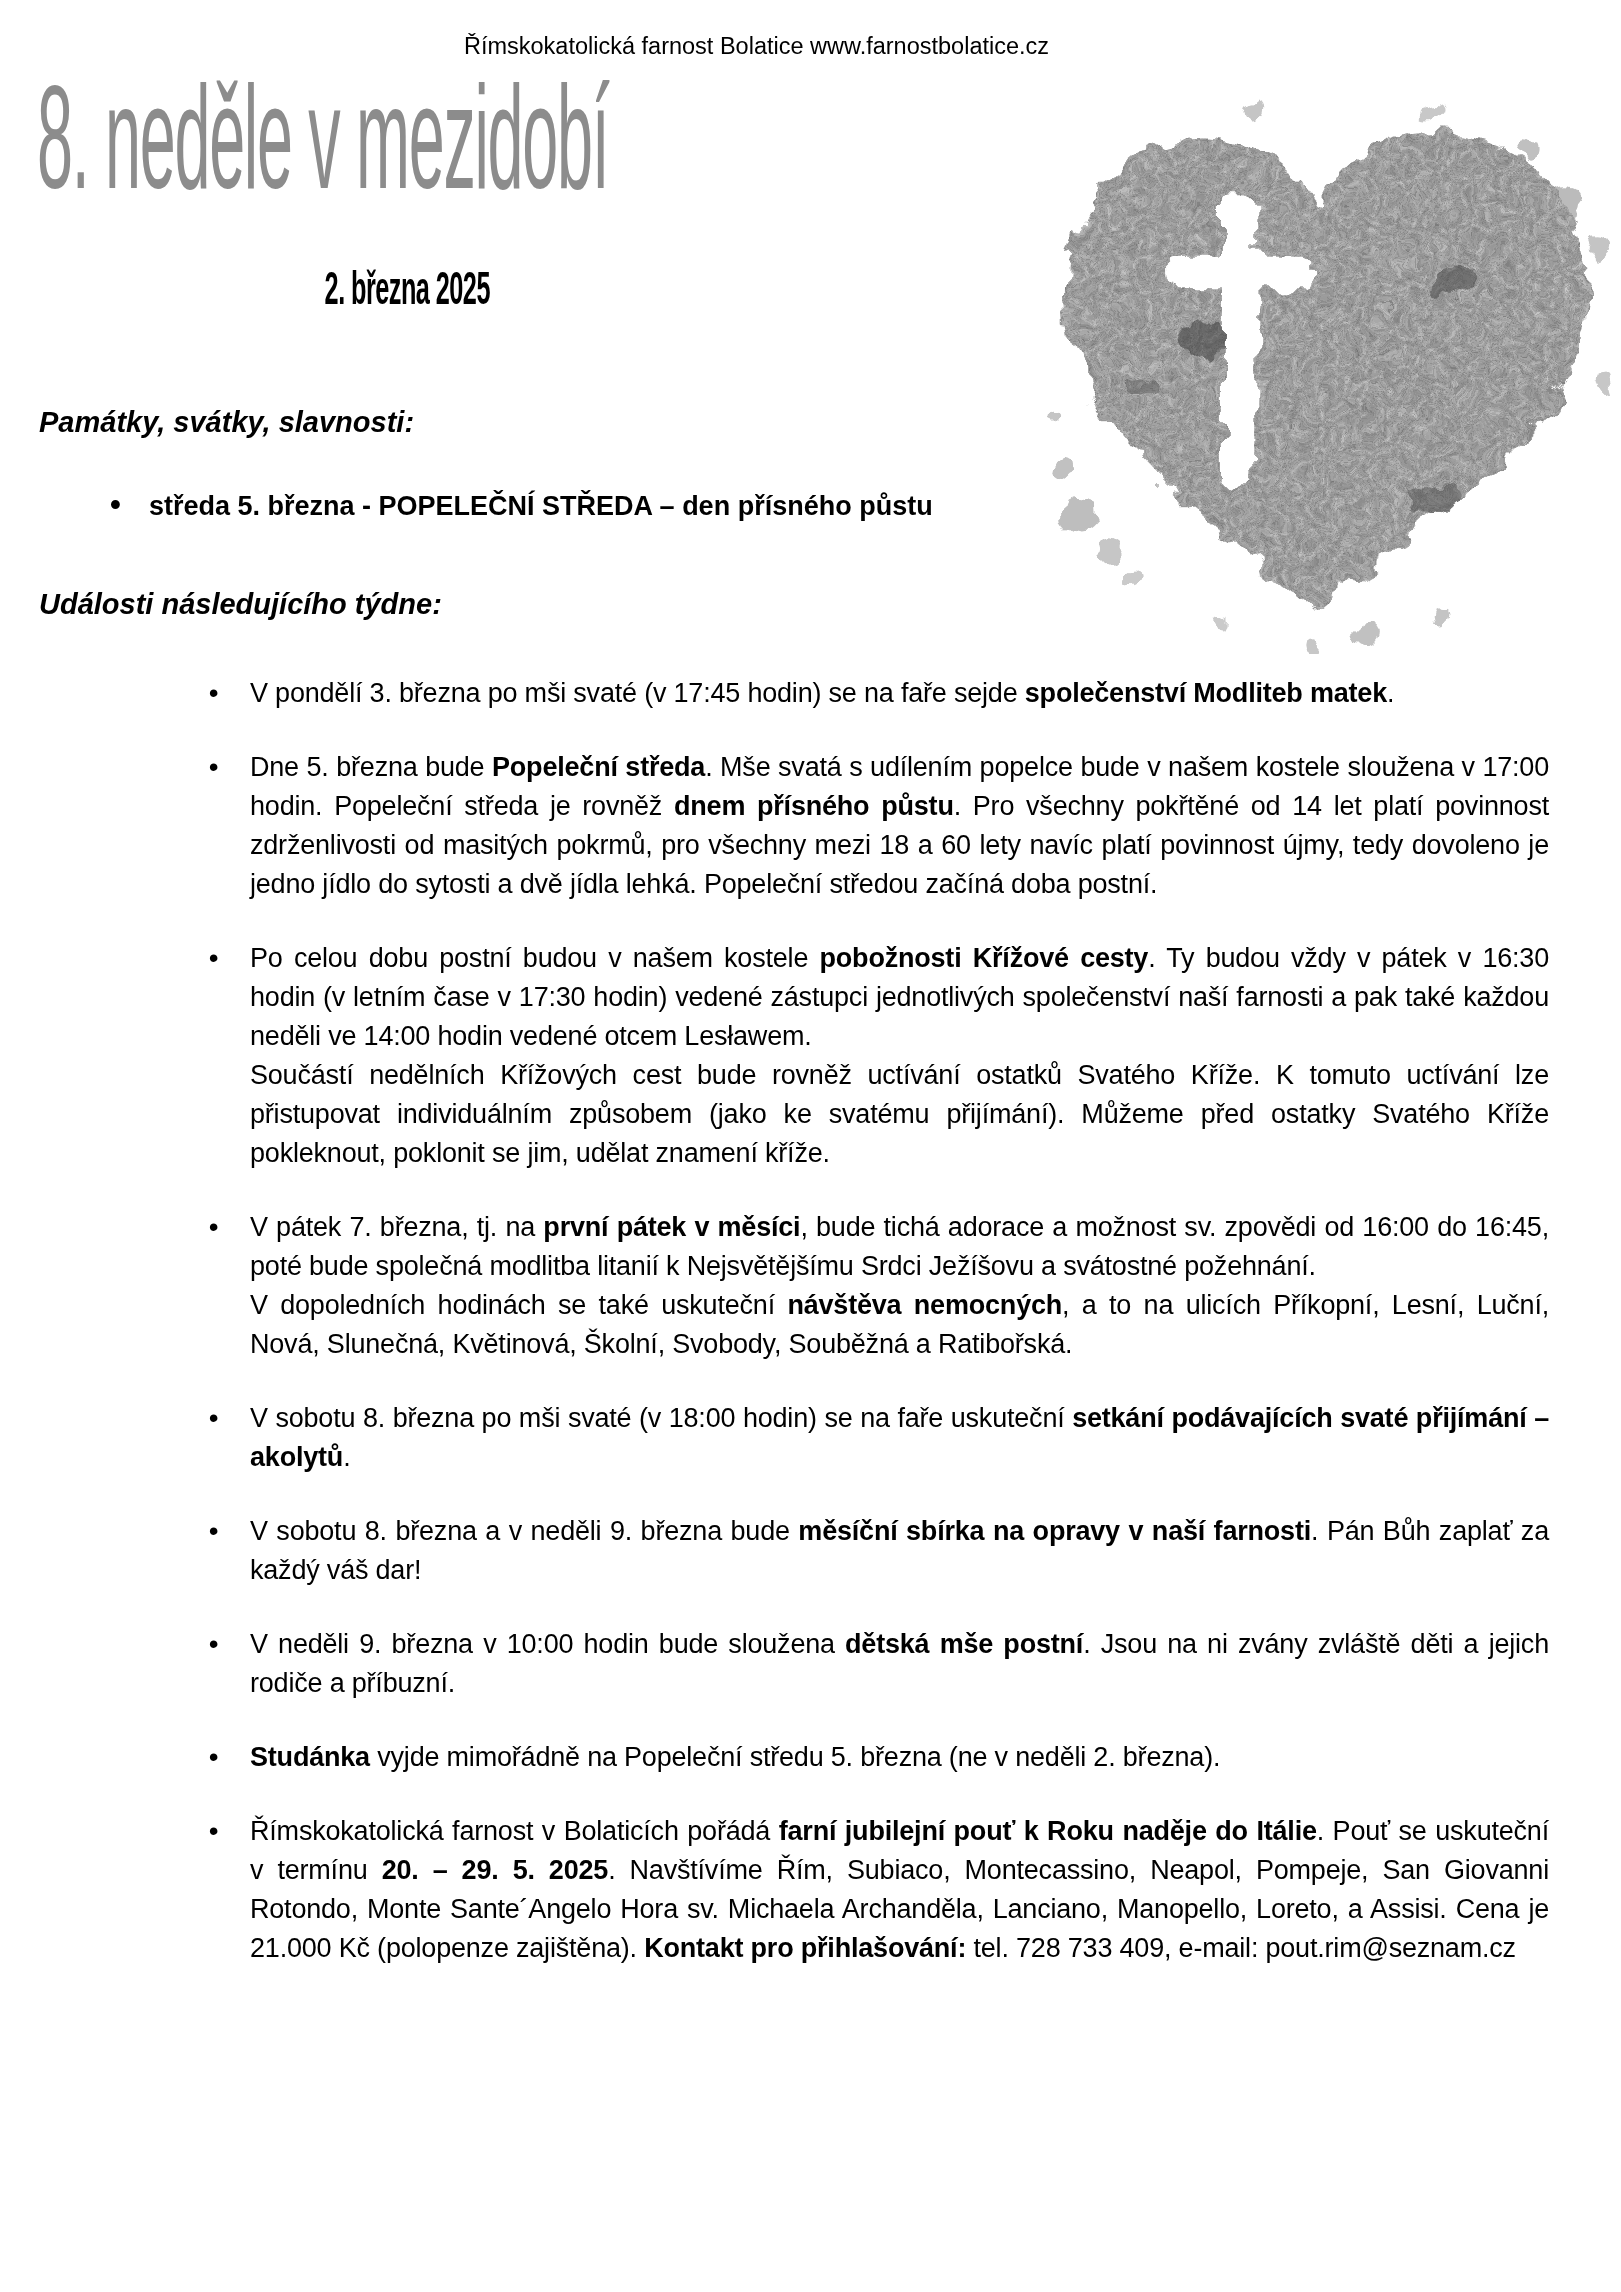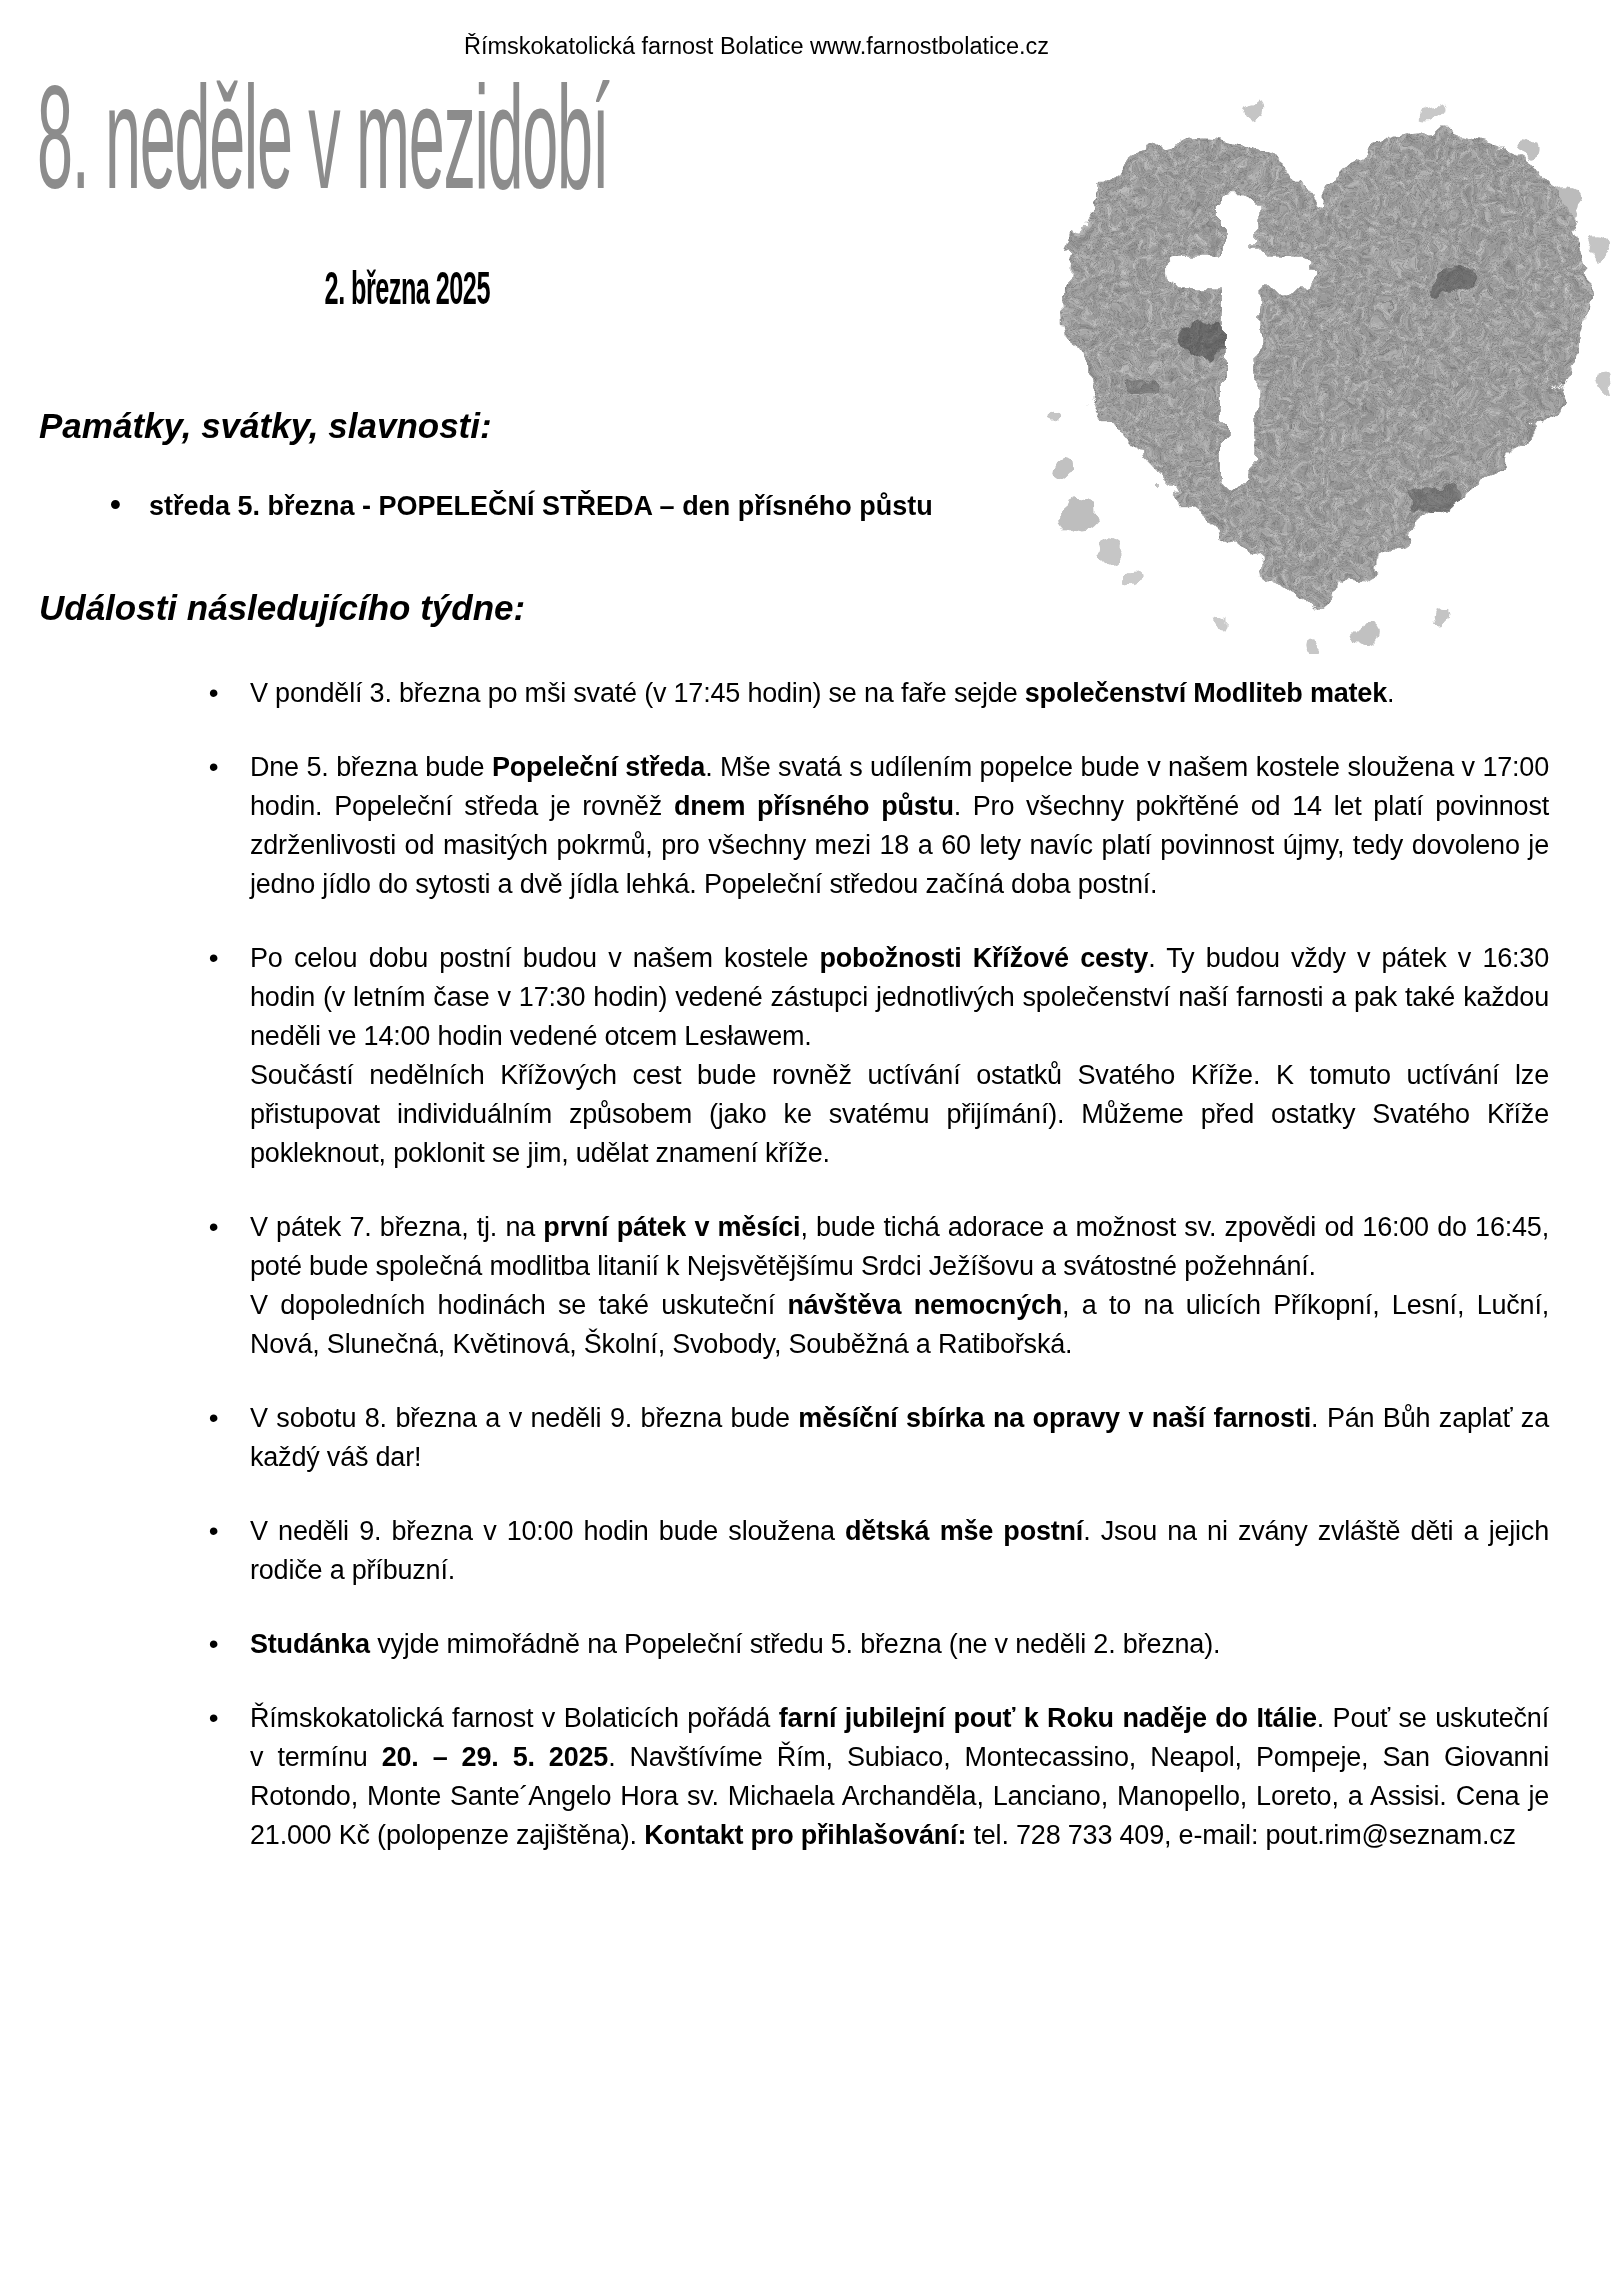--- a/index.html
+++ b/index.html
@@ -28,21 +28,21 @@
   }
   .date-line{
     position:absolute;left:0;top:261px;width:814px;text-align:center;
   }
   .date-line span{
     display:inline-block;font-weight:700;font-size:46px;white-space:nowrap;
     transform:scaleX(0.55);transform-origin:center top;letter-spacing:-1px;
   }
   .section-heading{
     position:absolute;left:39px;
-    font-size:35px;font-weight:700;font-style:italic;
+    font-size:29px;font-weight:700;font-style:italic;
   }
   #memorials-heading{top:406px;}
   #events-heading{top:588px;}
   ul{margin:0;padding:0;}
   .memorials-list{position:absolute;left:0;top:486px;width:1549px;}
   .memorials-list li{
     list-style:none;position:relative;padding-left:149px;
     font-size:27px;font-weight:700;line-height:41px;
   }
   .memorials-list li::before{
@@ -144,18 +144,19 @@
     <li><span class="b">středa 5. března - POPELEČNÍ STŘEDA – den přísného půstu</span></li>
   </ul>
 
 <div class="section-heading" id="events-heading">Události následujícího týdne:</div>
 
 <ul class="events-list">
     <li><span>V pondělí 3. března po mši svaté (v 17:45 hodin) se na faře sejde </span><span class="b">společenství Modliteb matek</span><span>.</span></li>
     <li><span>Dne 5. března bude </span><span class="b">Popeleční středa</span><span>. Mše svatá s udílením popelce bude v našem kostele sloužena v 17:00 hodin. Popeleční středa je rovněž </span><span class="b">dnem přísného půstu</span><span>. Pro všechny pokřtěné od 14 let platí povinnost zdrženlivosti od masitých pokrmů, pro všechny mezi 18 a 60 lety navíc platí povinnost újmy, tedy dovoleno je jedno jídlo do sytosti a dvě jídla lehká. Popeleční středou začíná doba postní.</span></li>
     <li><span>Po celou dobu postní budou v našem kostele </span><span class="b">pobožnosti Křížové cesty</span><span>. Ty budou vždy v pátek v 16:30 hodin (v letním čase v 17:30 hodin) vedené zástupci jednotlivých společenství naší farnosti a pak také každou neděli ve 14:00 hodin vedené otcem Lesławem.<br>Součástí nedělních Křížových cest bude rovněž uctívání ostatků Svatého Kříže. K tomuto uctívání lze přistupovat individuálním způsobem (jako ke svatému přijímání). Můžeme před ostatky Svatého Kříže pokleknout, poklonit se jim, udělat znamení kříže.</span></li>
     <li><span>V pátek 7. března, tj. na </span><span class="b">první pátek v měsíci</span><span>, bude tichá adorace a možnost sv. zpovědi od 16:00 do 16:45, poté bude společná modlitba litanií k Nejsvětějšímu Srdci Ježíšovu a svátostné požehnání.<br>V dopoledních hodinách se také uskuteční </span><span class="b">návštěva nemocných</span><span>, a to na ulicích Příkopní, Lesní, Luční, Nová, Slunečná, Květinová, Školní, Svobody, Souběžná a Ratibořská.</span></li>
+    <li><span>V sobotu 8. března po mši svaté (v 18:00 hodin) se na faře uskuteční </span><span class="b">setkání podávajících svaté přijímání – akolytů</span><span>.</span></li>
     <li><span>V sobotu 8. března a v neděli 9. března bude </span><span class="b">měsíční sbírka na opravy v naší farnosti</span><span>. Pán Bůh zaplať za každý váš dar!</span></li>
     <li><span>V neděli 9. března v 10:00 hodin bude sloužena </span><span class="b">dětská mše postní</span><span>. Jsou na ni zvány zvláště děti a jejich rodiče a příbuzní.</span></li>
     <li><span class="b">Studánka</span><span> vyjde mimořádně na Popeleční středu 5. března (ne v neděli 2. března).</span></li>
     <li><span>Římskokatolická farnost v Bolaticích pořádá </span><span class="b">farní jubilejní pouť k Roku naděje do Itálie</span><span>. Pouť se uskuteční v termínu </span><span class="b">20. – 29. 5. 2025</span><span>. Navštívíme Řím, Subiaco, Montecassino, Neapol, Pompeje, San Giovanni Rotondo, Monte Sante´Angelo Hora sv. Michaela Archanděla, Lanciano, Manopello, Loreto, a Assisi. Cena je 21.000 Kč (polopenze zajištěna). </span><span class="b">Kontakt pro přihlašování:</span><span> tel. 728 733 409, e-mail: pout.rim@seznam.cz</span></li>
   </ul>
 
 
 </body></html>

